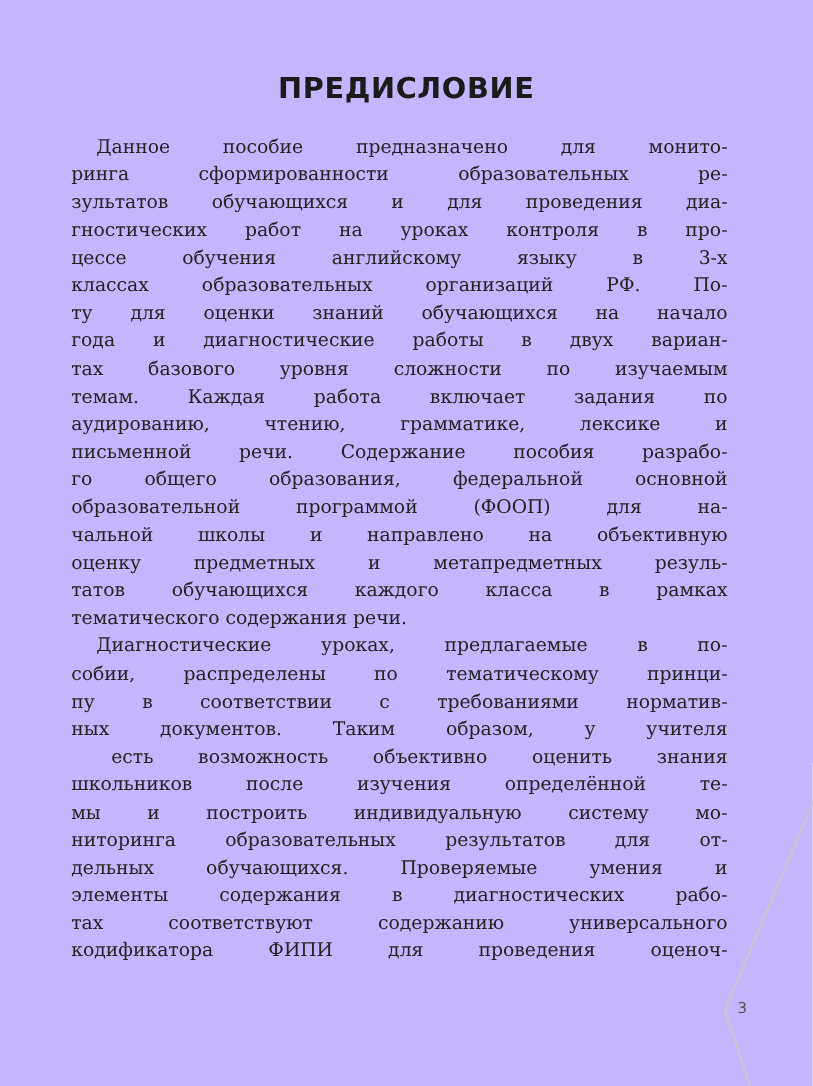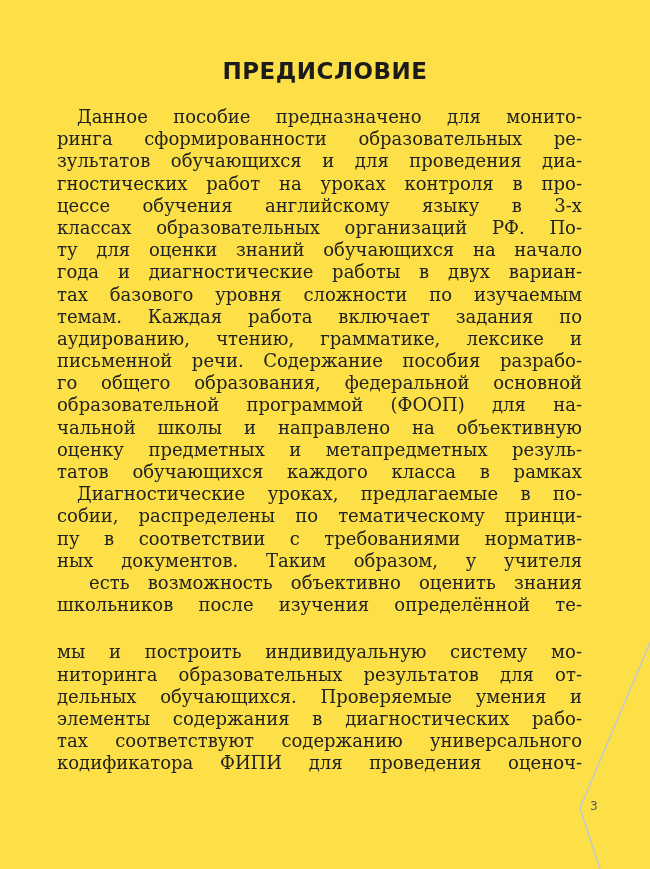--- a/index.html
+++ b/index.html
@@ -11,42 +11,42 @@
     width: 650px;
     height: 869px;
     position: relative;
     overflow: hidden;
   }
   .page {
     position: absolute;
     left: 0; top: 0;
     width: 650px;
     height: 869px;
-    background: #fde047;
+    background: #c4b5fd;
   }
   .title {
     position: absolute;
     left: 0;
     width: 650px;
     top: 58px;
     text-align: center;
     font-family: "DejaVu Sans", sans-serif;
     font-weight: bold;
     font-size: 23px;
     letter-spacing: 0.5px;
     color: #1b1b1b;
     margin: 0;
   }
   .body-text {
     position: absolute;
     left: 57px;
     top: 106px;
     width: 525px;
     font-family: "DejaVu Serif", serif;
-    font-size: 18px;
+    font-size: 15px;
     line-height: 22.2px;
     color: #222222;
   }
   .line {
     display: block;
     text-align: justify;
     text-align-last: justify;
     white-space: nowrap;
     height: 22.2px;
   }
@@ -91,29 +91,30 @@
       <div class="line" style="white-space: normal; overflow: hidden;">года и диагностические работы в двух вариан-</div>
       <div class="line" style="white-space: normal; overflow: hidden;">тах базового уровня сложности по изучаемым</div>
       <div class="line" style="white-space: normal; overflow: hidden;">темам. Каждая работа включает задания по</div>
       <div class="line" style="white-space: normal; overflow: hidden;">аудированию, чтению, грамматике, лексике и</div>
       <div class="line" style="white-space: normal; overflow: hidden;">письменной речи. Содержание пособия разрабо-</div>
       <div class="line" style="white-space: normal; overflow: hidden;">го общего образования, федеральной основной</div>
       <div class="line" style="white-space: normal; overflow: hidden;">образовательной программой (ФООП) для на-</div>
       <div class="line" style="white-space: normal; overflow: hidden;">чальной школы и направлено на объективную</div>
       <div class="line" style="white-space: normal; overflow: hidden;">оценку предметных и метапредметных резуль-</div>
       <div class="line" style="white-space: normal; overflow: hidden;">татов обучающихся каждого класса в рамках</div>
+      <div class="line last" style="white-space: normal; overflow: hidden;">тематического содержания речи.</div>
     </div>
     <div>
       <div class="line indent" style="white-space: normal; overflow: hidden;">Диагностические уроках, предлагаемые в по-</div>
       <div class="line" style="white-space: normal; overflow: hidden;">собии, распределены по тематическому принци-</div>
       <div class="line" style="white-space: normal; overflow: hidden;">пу в соответствии с требованиями норматив-</div>
       <div class="line" style="white-space: normal; overflow: hidden;">ных документов. Таким образом, у учителя</div>
       <div class="line" style="white-space: normal; overflow: hidden; margin-left: 32px;">есть возможность объективно оценить знания</div>
       <div class="line" style="white-space: normal; overflow: hidden;">школьников после изучения определённой те-</div>
-      <div class="line" style="white-space: normal; overflow: hidden; margin-top: 25px;">мы и построить индивидуальную систему мо-</div>
+      <div class="line" style="white-space: normal; overflow: hidden;">мы и построить индивидуальную систему мо-</div>
       <div class="line" style="white-space: normal; overflow: hidden;">ниторинга образовательных результатов для от-</div>
       <div class="line" style="white-space: normal; overflow: hidden;">дельных обучающихся. Проверяемые умения и</div>
       <div class="line" style="white-space: normal; overflow: hidden;">элементы содержания в диагностических рабо-</div>
       <div class="line" style="white-space: normal; overflow: hidden;">тах соответствуют содержанию универсального</div>
       <div class="line" style="white-space: normal; overflow: hidden;">кодификатора ФИПИ для проведения оценоч-</div>
     </div>
   </div>
 
   <svg class="deco" viewBox="0 0 650 869" width="650" height="869">
     <polyline points="652,638 580,808 600,869" fill="none" stroke="#c8c8c8" stroke-width="1.6"></polyline>

